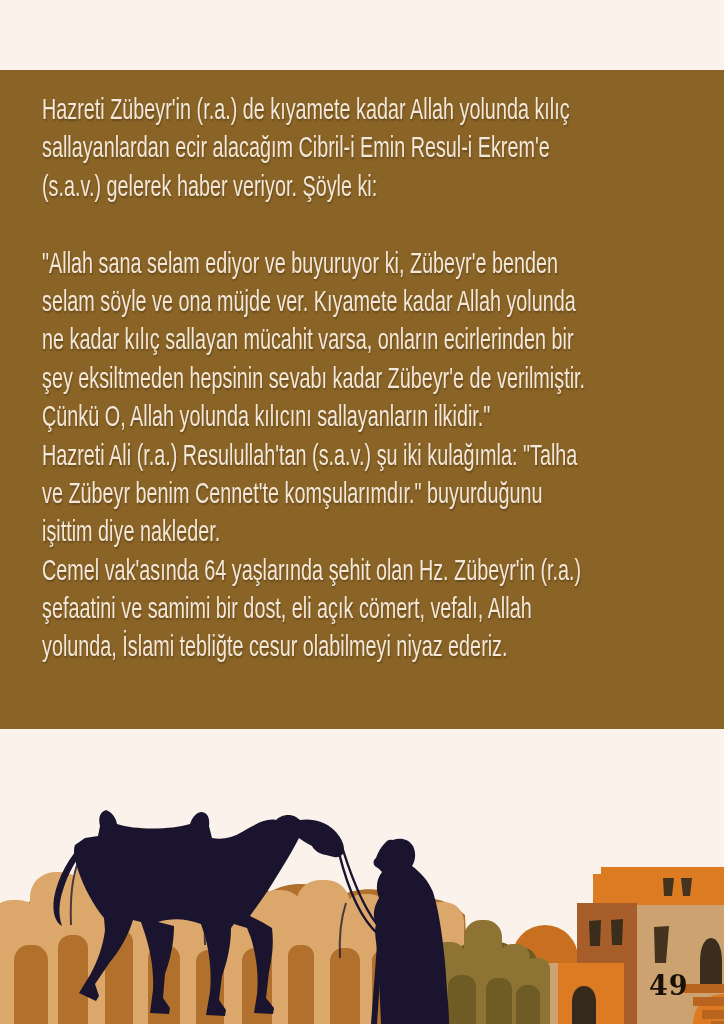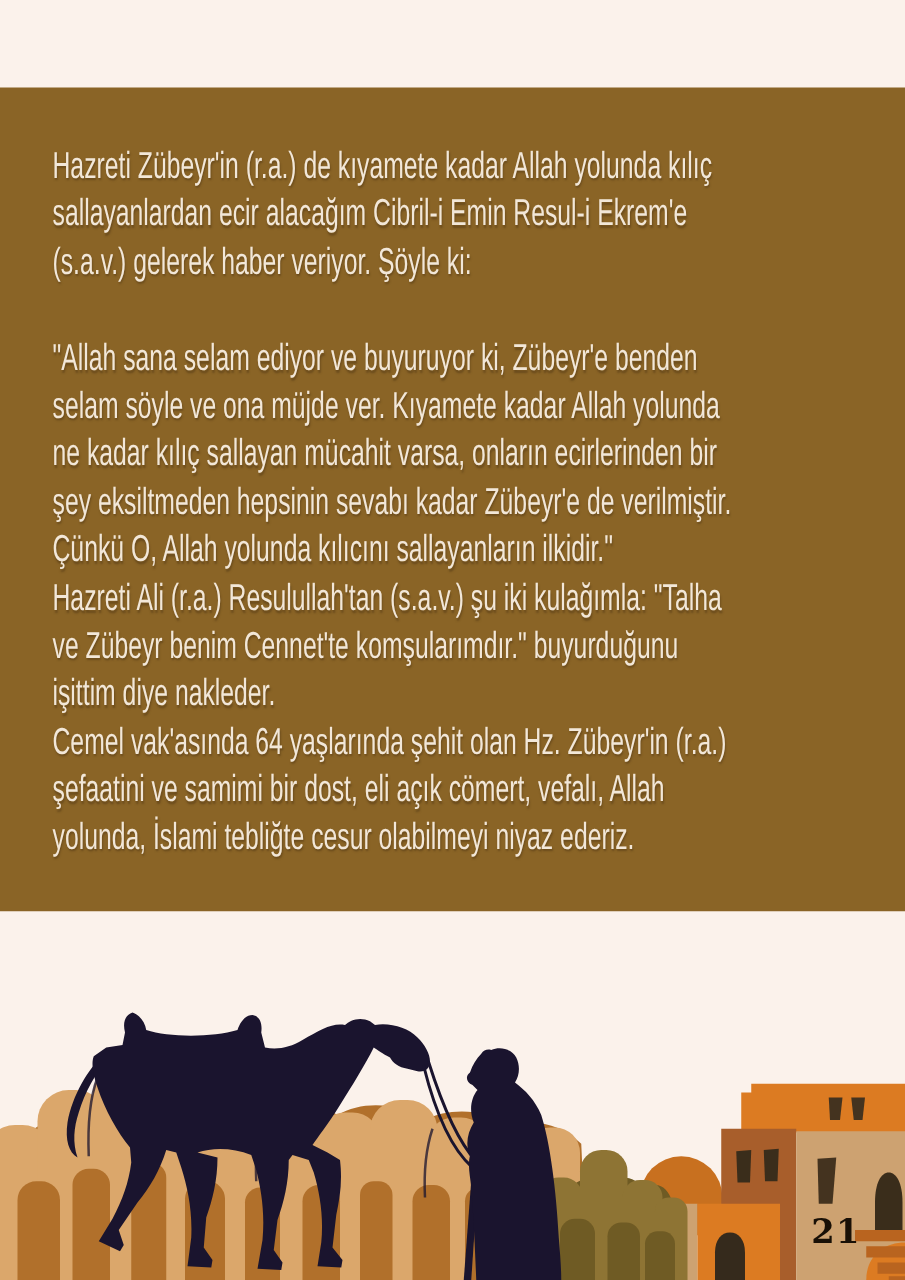--- a/index.html
+++ b/index.html
@@ -11,21 +11,21 @@
     font-family:"Liberation Sans",sans-serif;
   }
   .panel{
     position:absolute;
     left:0;top:70px;
     width:724px;height:659px;
     background:#8A6426;
   }
   .text-block{
     position:absolute;
-    left:42px;top:44px;
+    left:42px;top:20px;
     width:680px;
   }
   .line{
     height:38.4px;
     font-size:30px;
     line-height:38.4px;
     font-weight:400;
     color:#F2E7D8;
     white-space:nowrap;
     transform:scaleX(0.66);
@@ -213,14 +213,14 @@
                C 376 940 374 932 376 924
                C 372 916 374 906 379 898
                C 375 888 377 878 382 872
                L 378 868
                C 373 866 372 861 376 858
                C 378 852 381 847 385 843
                C 387 840 390 839 393 840 Z"></path>
     </g>
   </svg>
 
-  <div class="page-number">21</div>
+  <div class="page-number">49</div>
 </div>
 
 </body></html>

